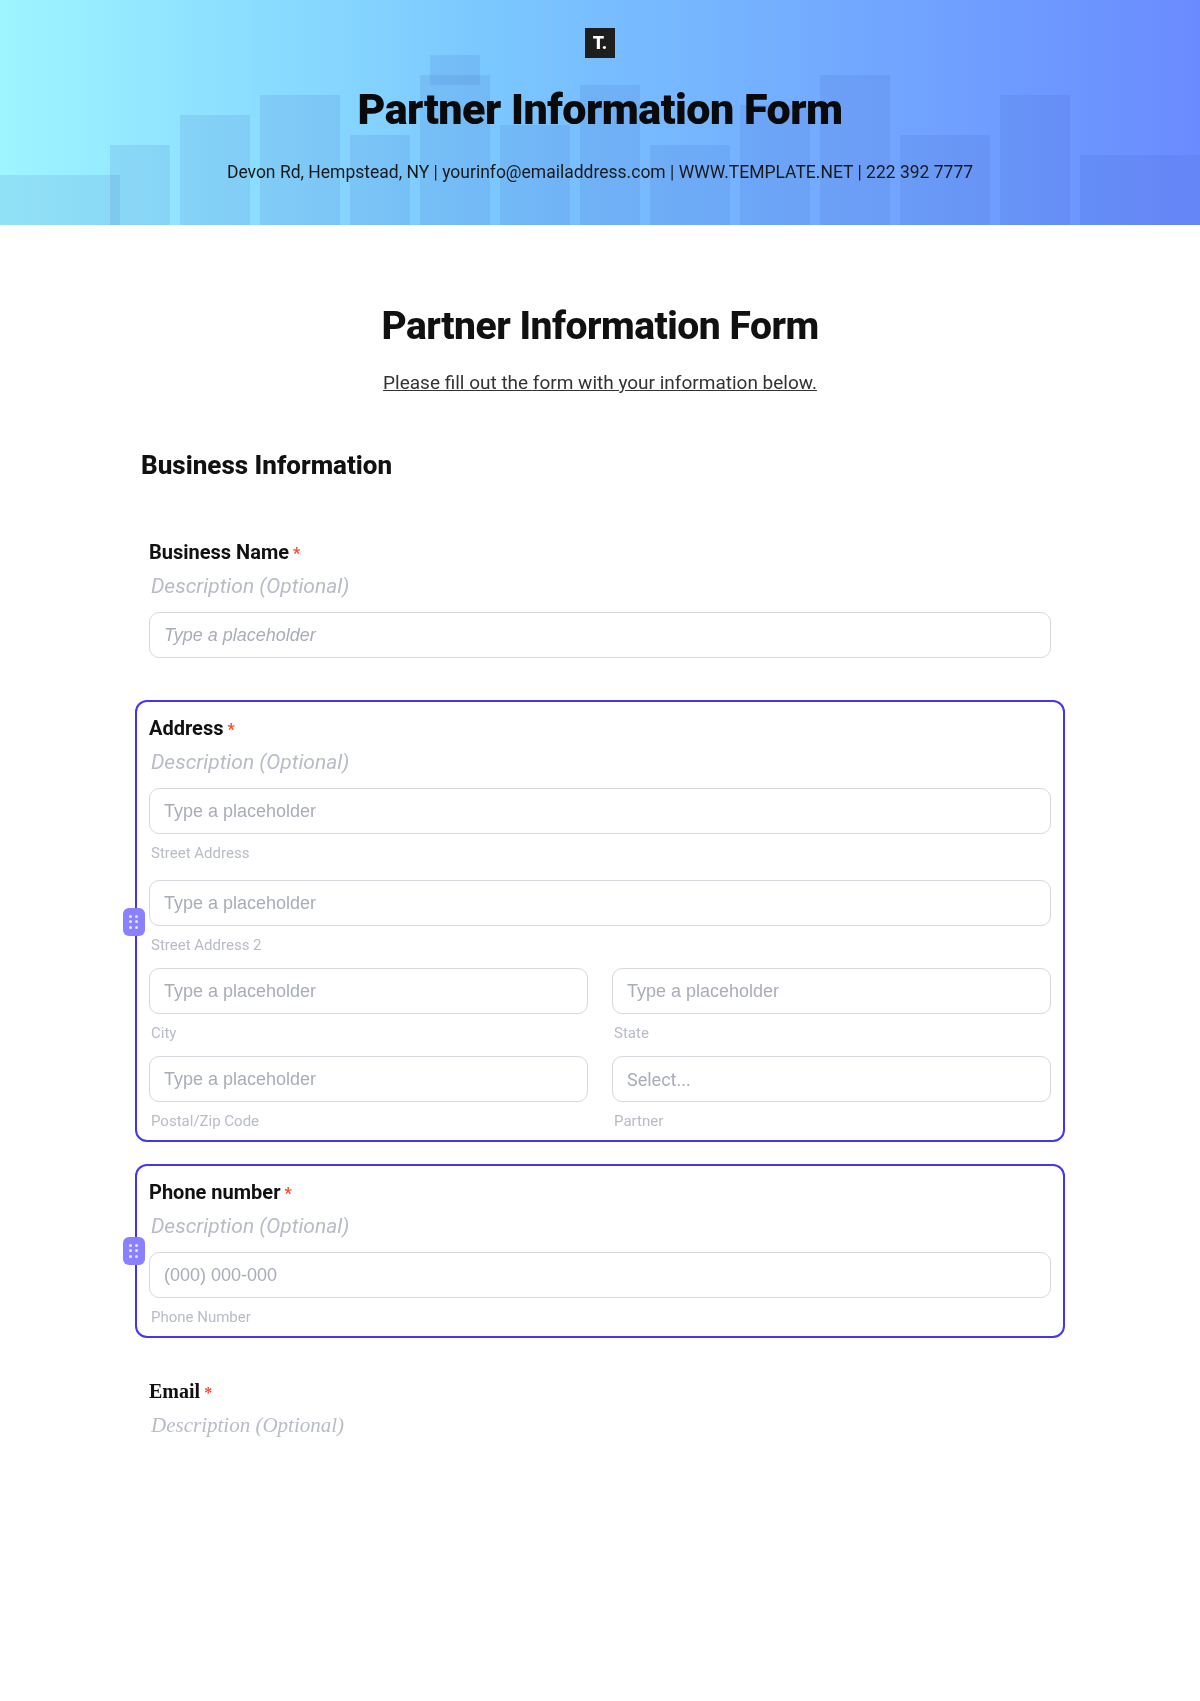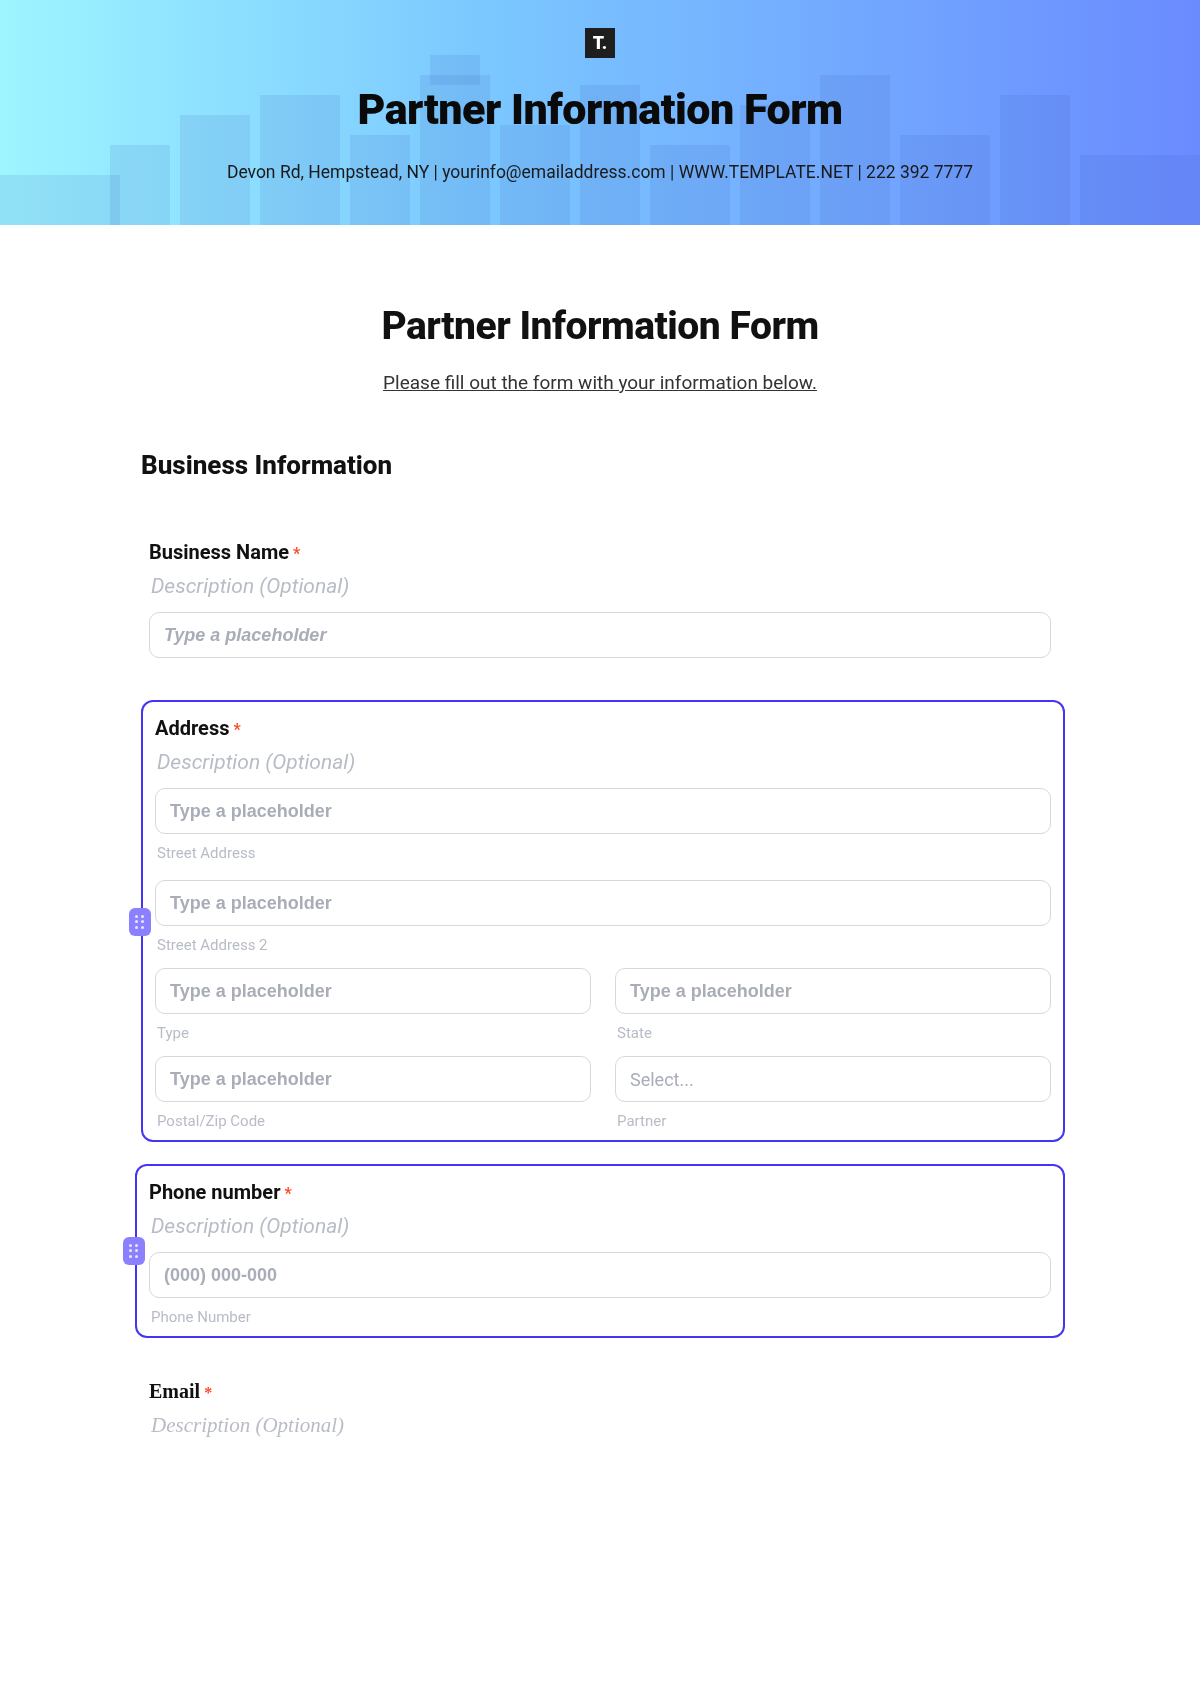--- a/index.html
+++ b/index.html
@@ -101,21 +101,20 @@
     width: 100%;
     height: 46px;
     border: 1.5px solid #d6d8de;
     border-radius: 10px;
     padding: 0 14px;
     font-size: 18px;
     color: #000000;
     background: #fff;
     margin-top: 14px;
     outline: none;
-    font-weight: bold;
   }
   .input::placeholder { color: #a9adb8; }
   .input.ghost::placeholder { font-style: italic; }
   .sublabel {
     font-size: 15px;
     color: #b8bcc6;
     margin-top: 10px;
     margin-left: 2px;
   }
   .row2 {
@@ -199,21 +198,21 @@
   <h2 class="section-heading">Business Information</h2>
 
   <div class="field-card first">
     <div>
       <span class="label">Business Name</span><span class="req">*</span>
     </div>
     <div class="desc">Description (Optional)</div>
     <input class="input ghost" placeholder="Type a placeholder" style="">
   </div>
 
-  <div class="field-card selected" style="margin-top:30px;margin-left:6px;">
+  <div class="field-card selected" style="margin-top:30px;">
     <div class="drag-handle top">
       <div class="drag-dots">
           <span></span>
           <span></span>
           <span></span>
           <span></span>
           <span></span>
           <span></span>
         </div>
     </div>
@@ -224,21 +223,21 @@
 
     <input class="input" placeholder="Type a placeholder" style="">
     <div class="sublabel">Street Address</div>
 
     <input class="input" style="margin-top: 18px;" placeholder="Type a placeholder">
     <div class="sublabel">Street Address 2</div>
 
     <div class="row2">
       <div class="col">
         <input class="input" placeholder="Type a placeholder" style="">
-        <div class="sublabel">Type</div>
+        <div class="sublabel">City</div>
       </div>
       <div class="col">
         <input class="input" placeholder="Type a placeholder" style="">
         <div class="sublabel">State</div>
       </div>
     </div>
 
     <div class="row2">
       <div class="col">
         <input class="input" placeholder="Type a placeholder" style="">

